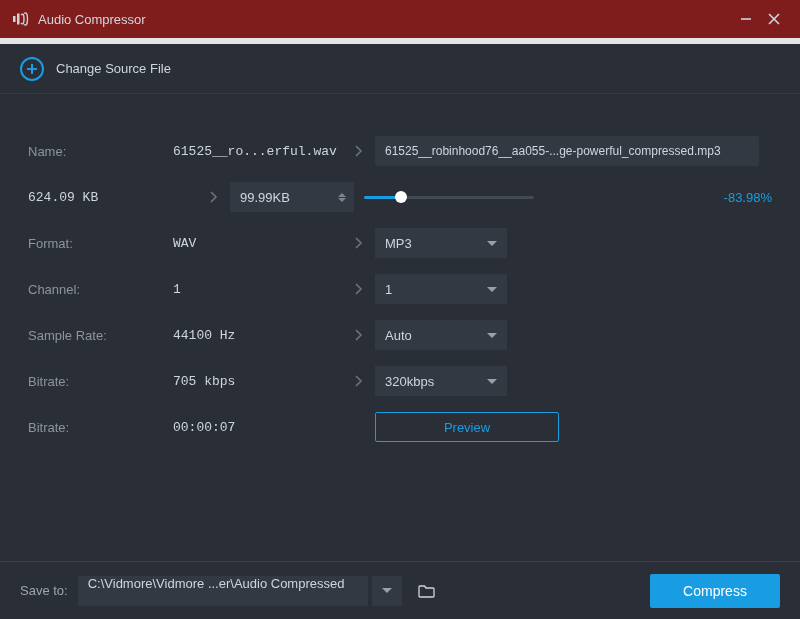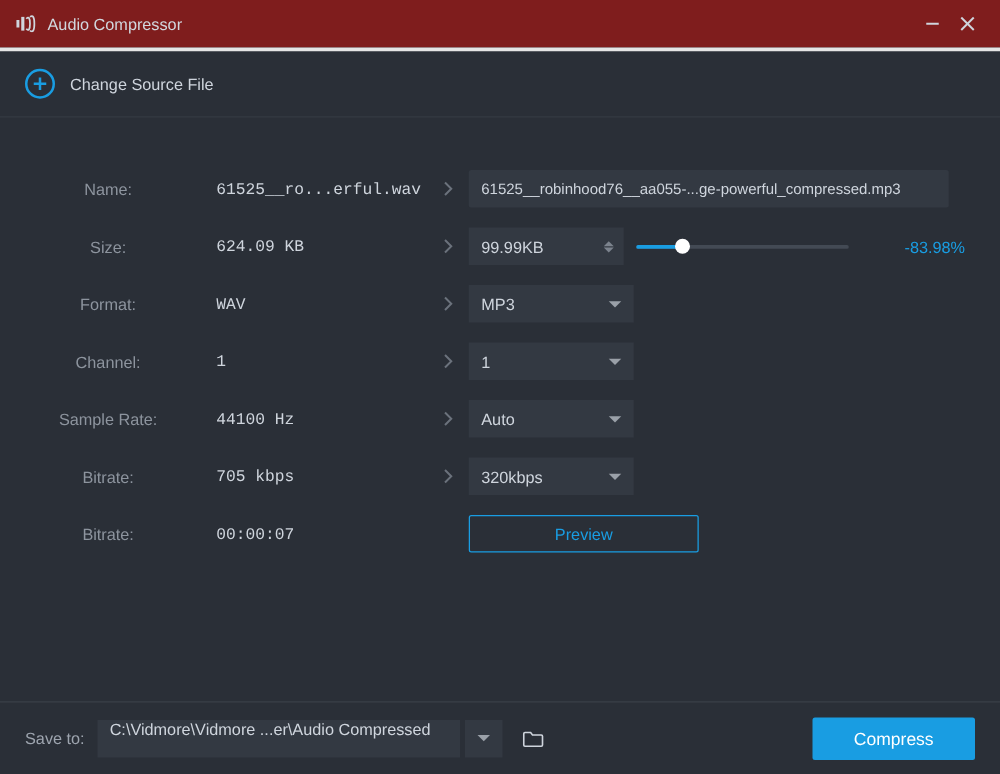--- a/index.html
+++ b/index.html
@@ -28,21 +28,21 @@
     width: 28px; height: 28px; display:flex; align-items:center; justify-content:center;
     color: #cfd5dd; cursor: pointer;
   }
   
   .source-bar {
     height: 56px;
     display: flex;
     align-items: center;
     padding: 0 20px;
     color: #cfd5dd;
-    border-top: 3px solid #e5e5e5;
+    border-top: 6px solid #e5e5e5;
     border-bottom: 1px solid #353b43;
   }
   .add-icon {
     width: 24px; height: 24px; border: 2px solid #199de2; border-radius: 50%;
     display:flex; align-items:center; justify-content:center; margin-right:12px;
   }
   .add-icon svg { display:block; }
   .source-label { color: #cfd5dd; font-size: 13px; }
 
   
@@ -52,21 +52,21 @@
     display: flex;
     flex-direction: column;
   }
   .row {
     display: flex;
     align-items: center;
     min-height: 46px;
   }
   .row .label {
     width: 145px;
-    text-align: center;
+    text-align: left;
     color: #8d949e;
     font-size: 13px;
     padding-right: 28px;
   }
   .row .orig {
     width: 170px;
     color: #cfd5dd;
     font-size: 13px;
     overflow: hidden; text-overflow: ellipsis; white-space: nowrap; font-family: Liberation Mono, monospace;
   }
@@ -229,21 +229,20 @@
         </svg>
     </div>
     <div class="target">
       <div class="field-box name-field">
         <span>61525__robinhood76__aa055-...ge-powerful_compressed.mp3</span>
       </div>
     </div>
   </div>
 
   <div class="row">
-    <div class="label">Size:</div>
     <div class="orig">624.09 KB</div>
     <div class="arrow">
       <svg width="8" height="12" viewBox="0 0 8 12">
           <path d="M1 1 L6 6 L1 11" fill="none" stroke="#6b727c" stroke-width="1.6"></path>
         </svg>
     </div>
     <div class="target">
       <div class="spinner-box">
         <span>99.99KB</span>
         <div class="spinner-controls">

